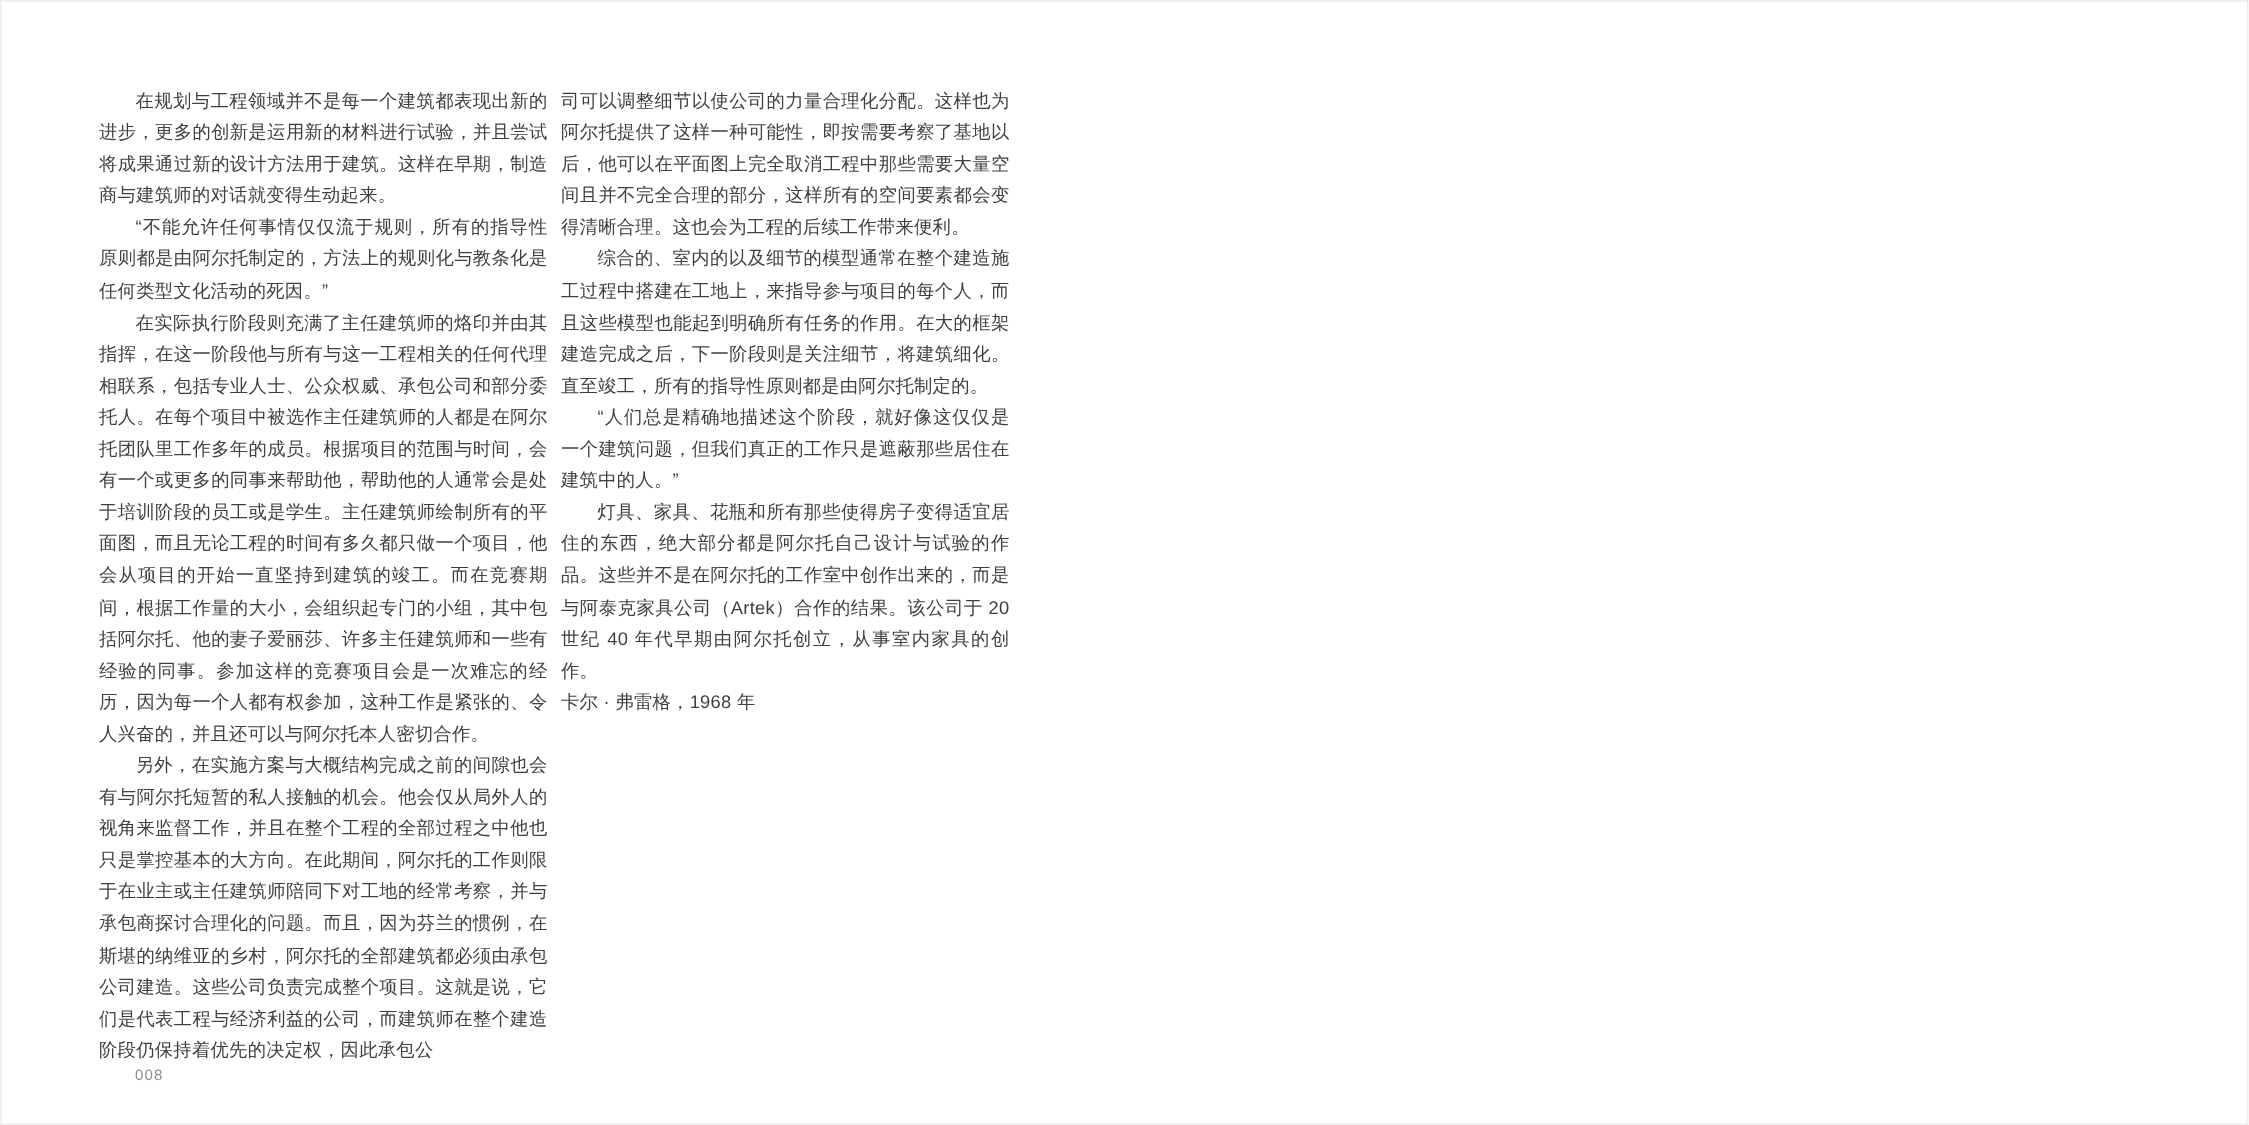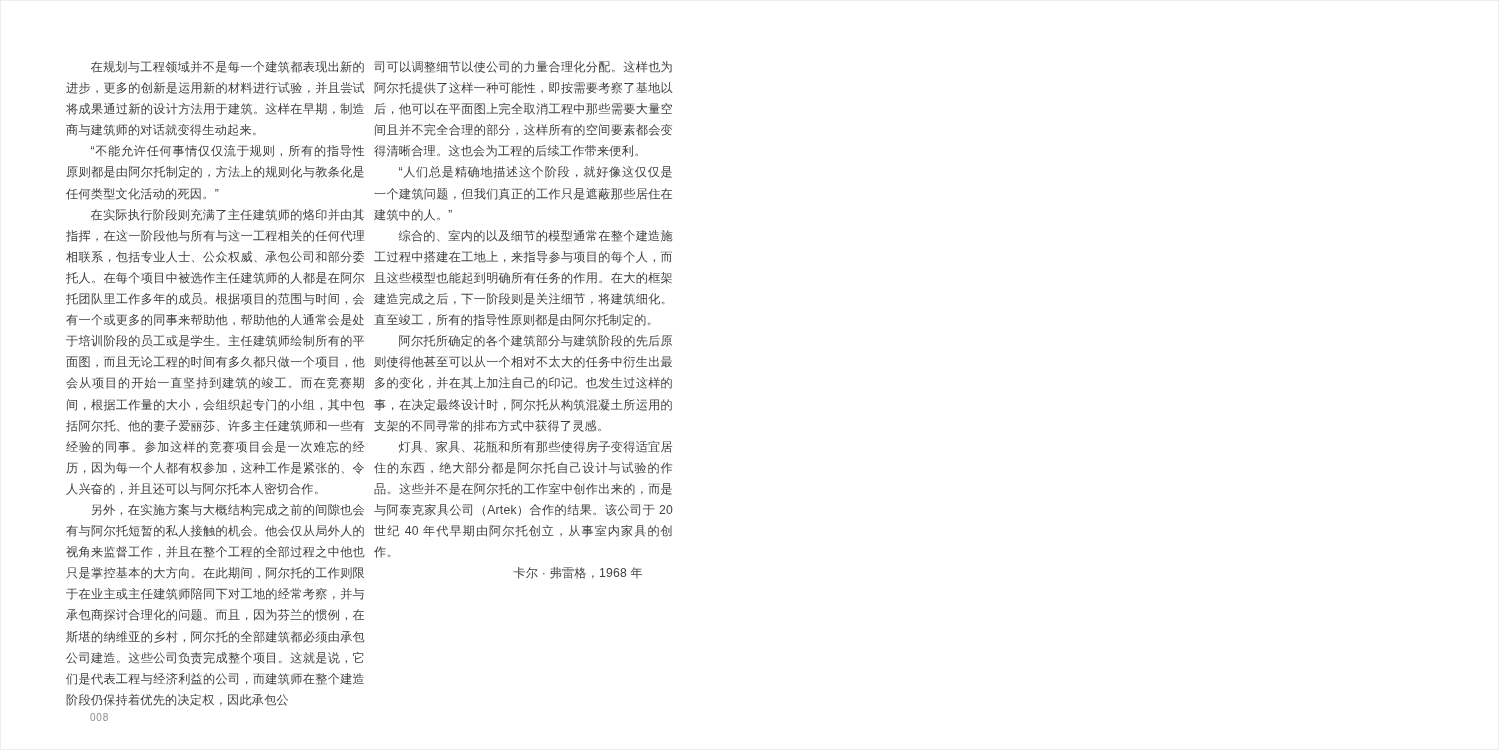--- a/index.html
+++ b/index.html
@@ -29,21 +29,20 @@
     line-height: 21.1px;
     text-align: justify;
     letter-spacing: 0.2px;
   }
   .col-1 { left: 66px; }
   .col-2 { left: 374px; }
   .col p { margin: 0; }
   .col p.indent { text-indent: 2em; }
   .signature {
     margin-top: 22px;
-    text-align: right;
     padding-right: 30px;
     color: #3f3f3f;
   }
 
   .pagenum {
     position: absolute;
     top: 712px;
     font-size: 10px;
     color: #8c8c8c;
     letter-spacing: 0.8px;
@@ -59,23 +58,22 @@
   <section class="page page-left">
     <div class="col col-1" id="col1">
         <p class="indent">在规划与工程领域并不是每一个建筑都表现出新的进步，更多的创新是运用新的材料进行试验，并且尝试将成果通过新的设计方法用于建筑。这样在早期，制造商与建筑师的对话就变得生动起来。</p>
         <p class="indent">“不能允许任何事情仅仅流于规则，所有的指导性原则都是由阿尔托制定的，方法上的规则化与教条化是任何类型文化活动的死因。”</p>
         <p class="indent">在实际执行阶段则充满了主任建筑师的烙印并由其指挥，在这一阶段他与所有与这一工程相关的任何代理相联系，包括专业人士、公众权威、承包公司和部分委托人。在每个项目中被选作主任建筑师的人都是在阿尔托团队里工作多年的成员。根据项目的范围与时间，会有一个或更多的同事来帮助他，帮助他的人通常会是处于培训阶段的员工或是学生。主任建筑师绘制所有的平面图，而且无论工程的时间有多久都只做一个项目，他会从项目的开始一直坚持到建筑的竣工。而在竞赛期间，根据工作量的大小，会组织起专门的小组，其中包括阿尔托、他的妻子爱丽莎、许多主任建筑师和一些有经验的同事。参加这样的竞赛项目会是一次难忘的经历，因为每一个人都有权参加，这种工作是紧张的、令人兴奋的，并且还可以与阿尔托本人密切合作。</p>
         <p class="indent">另外，在实施方案与大概结构完成之前的间隙也会有与阿尔托短暂的私人接触的机会。他会仅从局外人的视角来监督工作，并且在整个工程的全部过程之中他也只是掌控基本的大方向。在此期间，阿尔托的工作则限于在业主或主任建筑师陪同下对工地的经常考察，并与承包商探讨合理化的问题。而且，因为芬兰的惯例，在斯堪的纳维亚的乡村，阿尔托的全部建筑都必须由承包公司建造。这些公司负责完成整个项目。这就是说，它们是代表工程与经济利益的公司，而建筑师在整个建造阶段仍保持着优先的决定权，因此承包公</p>
       </div>
     <div class="col col-2" id="col2">
 
     <p class="">司可以调整细节以使公司的力量合理化分配。这样也为阿尔托提供了这样一种可能性，即按需要考察了基地以后，他可以在平面图上完全取消工程中那些需要大量空间且并不完全合理的部分，这样所有的空间要素都会变得清晰合理。这也会为工程的后续工作带来便利。</p>
+        <p class="indent">综合的、室内的以及细节的模型通常在整个建造施工过程中搭建在工地上，来指导参与项目的每个人，而且这些模型也能起到明确所有任务的作用。在大的框架建造完成之后，下一阶段则是关注细节，将建筑细化。直至竣工，所有的指导性原则都是由阿尔托制定的。</p>
         <p class="indent">“人们总是精确地描述这个阶段，就好像这仅仅是一个建筑问题，但我们真正的工作只是遮蔽那些居住在建筑中的人。”</p>
-        <p class="indent">综合的、室内的以及细节的模型通常在整个建造施工过程中搭建在工地上，来指导参与项目的每个人，而且这些模型也能起到明确所有任务的作用。在大的框架建造完成之后，下一阶段则是关注细节，将建筑细化。直至竣工，所有的指导性原则都是由阿尔托制定的。</p>
-        <p class="indent">阿尔托所确定的各个建筑部分与建筑阶段的先后原则使得他甚至可以从一个相对不太大的任务中衍生出最多的变化，并在其上加注自己的印记。也发生过这样的事，在决定最终设计时，阿尔托从构筑混凝土所运用的支架的不同寻常的排布方式中获得了灵感。</p>
         <p class="indent">灯具、家具、花瓶和所有那些使得房子变得适宜居住的东西，绝大部分都是阿尔托自己设计与试验的作品。这些并不是在阿尔托的工作室中创作出来的，而是与阿泰克家具公司（Artek）合作的结果。该公司于 20 世纪 40 年代早期由阿尔托创立，从事室内家具的创作。</p>
         <p class="signature">卡尔 · 弗雷格，1968 年</p>
       </div>
     <div class="pagenum pagenum-left">008</div>
   </section>
 
   <section class="page page-right">
     
     
     

